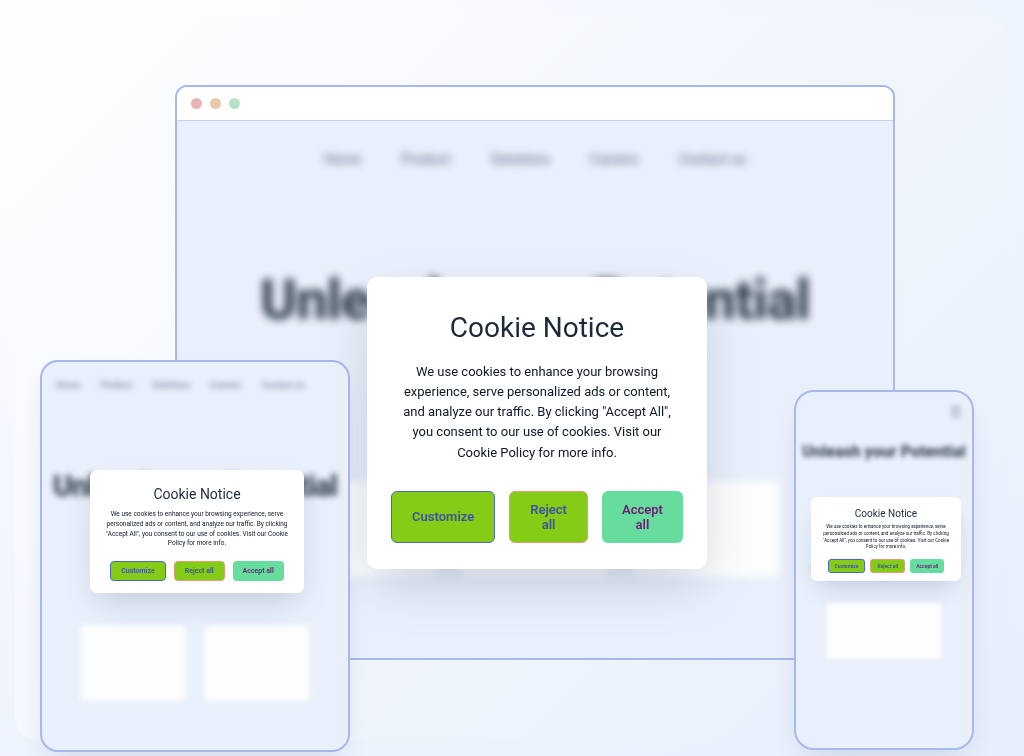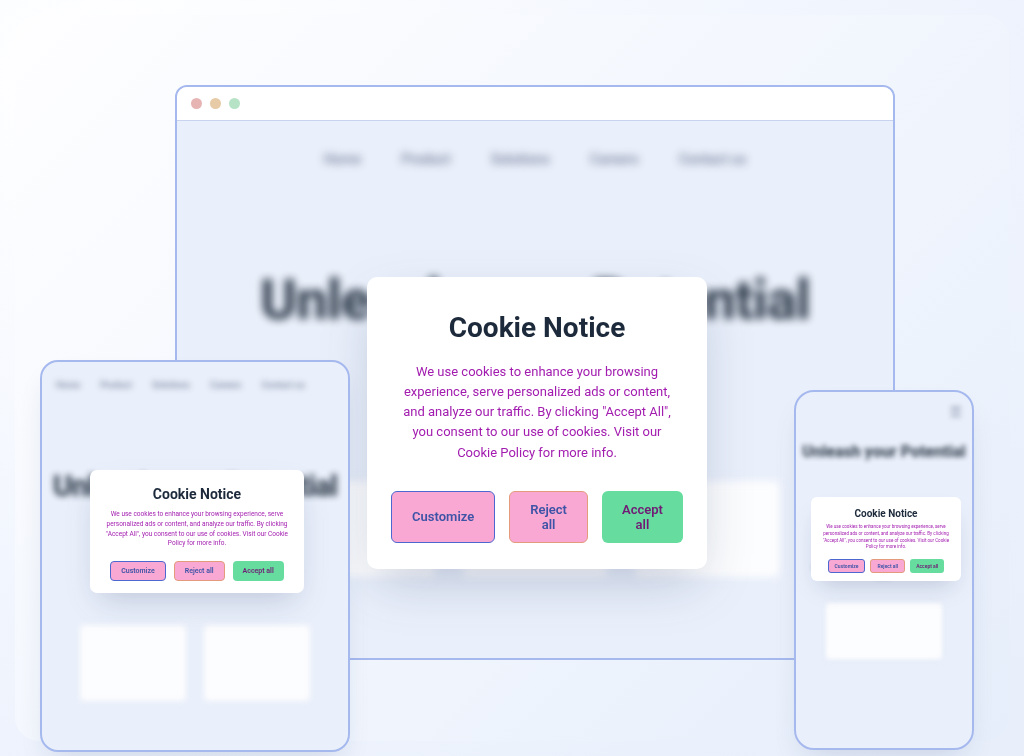--- a/index.html
+++ b/index.html
@@ -44,25 +44,25 @@
     .blurred-site .card  { width:150px; height:100px; background:#fff; border:1px solid #c5d2ef; border-radius:6px; }
 
     
     .cookie {
       background:#fff; border-radius:10px;
       box-shadow: 0 20px 50px -10px rgba(30,50,100,.25);
       padding:34px 26px 26px;
       text-align:center;
       position:absolute;
     }
-    .cookie h2 { font-size:28px; font-weight:700; color:#1d2a3b; }
-    .cookie p  { font-size:13px; line-height:1.55; color:#a21caf; margin-top:18px; }
+    .cookie h2 { font-size:28px; font-weight:400; color:#1d2a3b; }
+    .cookie p  { font-size:13px; line-height:1.55; color:#0f172a; margin-top:18px; }
     .cookie .btns { display:flex; justify-content:center; gap:14px; margin-top:28px; }
     .cookie button {
-      border-radius:6px; padding:10px 20px; font-size:13px; font-weight:600; cursor:pointer; background:#f9a8d4;
+      border-radius:6px; padding:10px 20px; font-size:13px; font-weight:600; cursor:pointer; background:#84cc16;
     }
     .btn-customize { border:1.5px solid #4c67cf; color:#3d53a6; }
     .btn-reject    { border:1.5px solid #e49b7c; color:#3d53a6; }
     .btn-accept    { border:none; background:#66dd9f !important; color:#701a75; }
 
     .device-desktop .cookie { left:190px; top:190px; width:340px; }
 
     
     .device-tablet {
       position:absolute;

